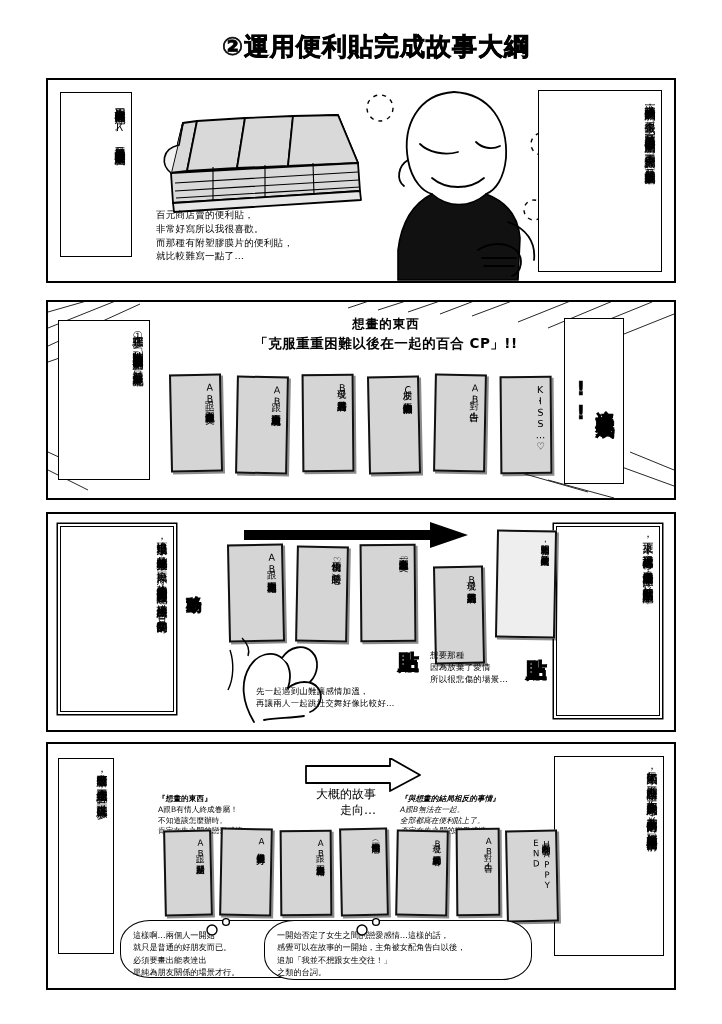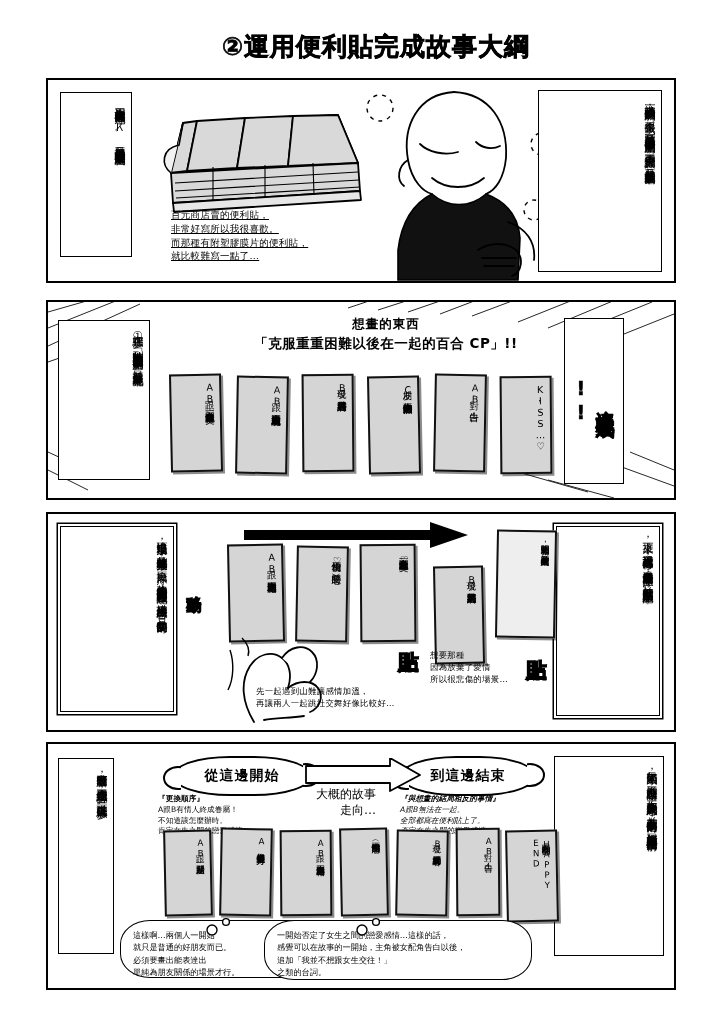--- a/index.html
+++ b/index.html
@@ -135,21 +135,21 @@
         <circle cx="22" cy="26" r="13"></circle>
         <circle cx="184" cy="62" r="11"></circle>
         <circle cx="176" cy="128" r="10"></circle>
       </g>
     </svg>
 
     <div class="vbox" style="left:12px;top:12px;width:72px;height:165px;">先不用深究故事的先後順序也ＯＫ。只要先把想畫的場景通通寫在便利貼上就好了。</div>
 
     <div class="vbox" style="left:490px;top:10px;width:124px;height:182px;">請準備稍微大一點的便利貼，要很多哦！並且將所有的場景一一寫在每一張便利貼上面。不需要寫得太詳細，只要一句話的程度就非常足夠了！</div>
 
-    <div class="hand" style="left:123px;top:128px;width:230px;white-space:pre-line;text-decoration:underline;">百元商店賣的便利貼，
+    <div class="hand" style="left:108px;top:128px;width:230px;white-space:pre-line;">百元商店賣的便利貼，
 非常好寫所以我很喜歡。
 而那種有附塑膠膜片的便利貼，
 就比較難寫一點了…</div>
   </div>
 
   <div class="panel" id="panel2">
 
     <svg width="626" height="196" style="position:absolute;left:0;top:0;">
       <g stroke="#000" stroke-width="1" opacity="0.85">
         <path d="M0 10 L70 -10 M0 26 L80 -6 M0 44 L92 2 M0 60 L40 46"></path>
@@ -216,32 +216,30 @@
     <div class="hand h8" style="left:208px;top:172px;width:230px;white-space:pre-line;">先一起遇到山難讓感情加溫，
 再讓兩人一起跳社交舞好像比較好…</div>
   </div>
 
   <div class="panel" id="panel4">
 
     <div class="vbox" style="left:10px;top:14px;width:56px;height:196px;">若暫時沒有新點子了，也不需要繼續埋頭苦思，可以先進行下一個步驟。</div>
 
     <div class="vbox" style="left:506px;top:12px;width:110px;height:200px;">如果陷入了瓶頸，不知道該怎麼辦時，不如先決定好「想要的結局」，並在其中側寫出事情的走向，就能大概掌握與結局完全相反的「件事情」。</div>
 
-    <div class="cloud" style="left:124px;top:12px;width:136px;height:36px;">從這邊開始</div>
-    <div class="cloud" style="left:352px;top:12px;width:132px;height:36px;">到這邊結束</div>
 
     <svg width="120" height="40" style="position:absolute;left:256px;top:14px;">
       <path d="M2 8 L86 8 L86 0 L116 17 L86 33 L86 25 L2 25 Z" fill="#fff" stroke="#000" stroke-width="1.8" stroke-linejoin="round"></path>
     </svg>
 
     <div class="midlabel" style="left:268px;top:42px;white-space:pre-line;">大概的故事
 走向…</div>
 
     <div class="subcap" style="left:110px;top:50px;width:190px;">
-      <b>『更換順序』</b>
+      <b>『想畫的東西』</b>
       <div style="white-space:pre-line;">A跟B有情人終成眷屬！
 不知道該怎麼辦時。
 肯定女生之間的戀愛感情。</div>
     </div>
     <div class="subcap" style="left:352px;top:50px;width:200px;font-style:italic;">
       <b>『與想畫的結局相反的事情』</b>
       <div style="white-space:pre-line;">A跟B無法在一起。
 全部都寫在便利貼上了。
 否定女生之間的戀愛感情。</div>
     </div>

